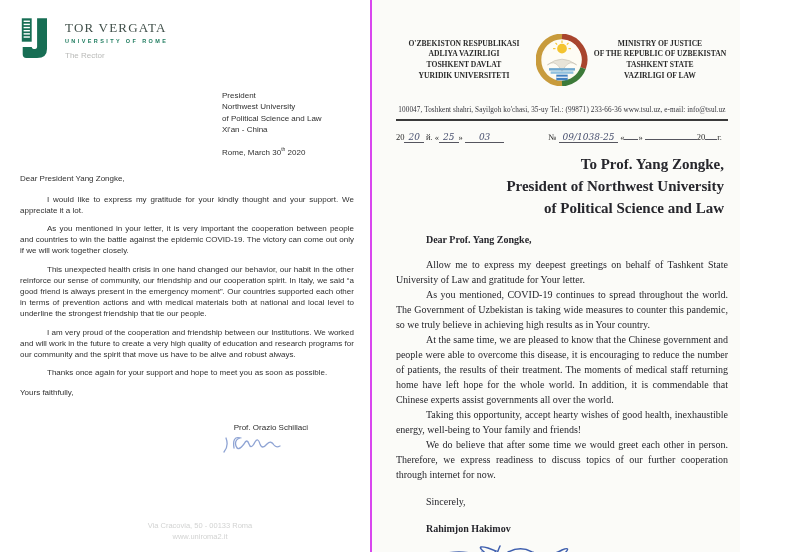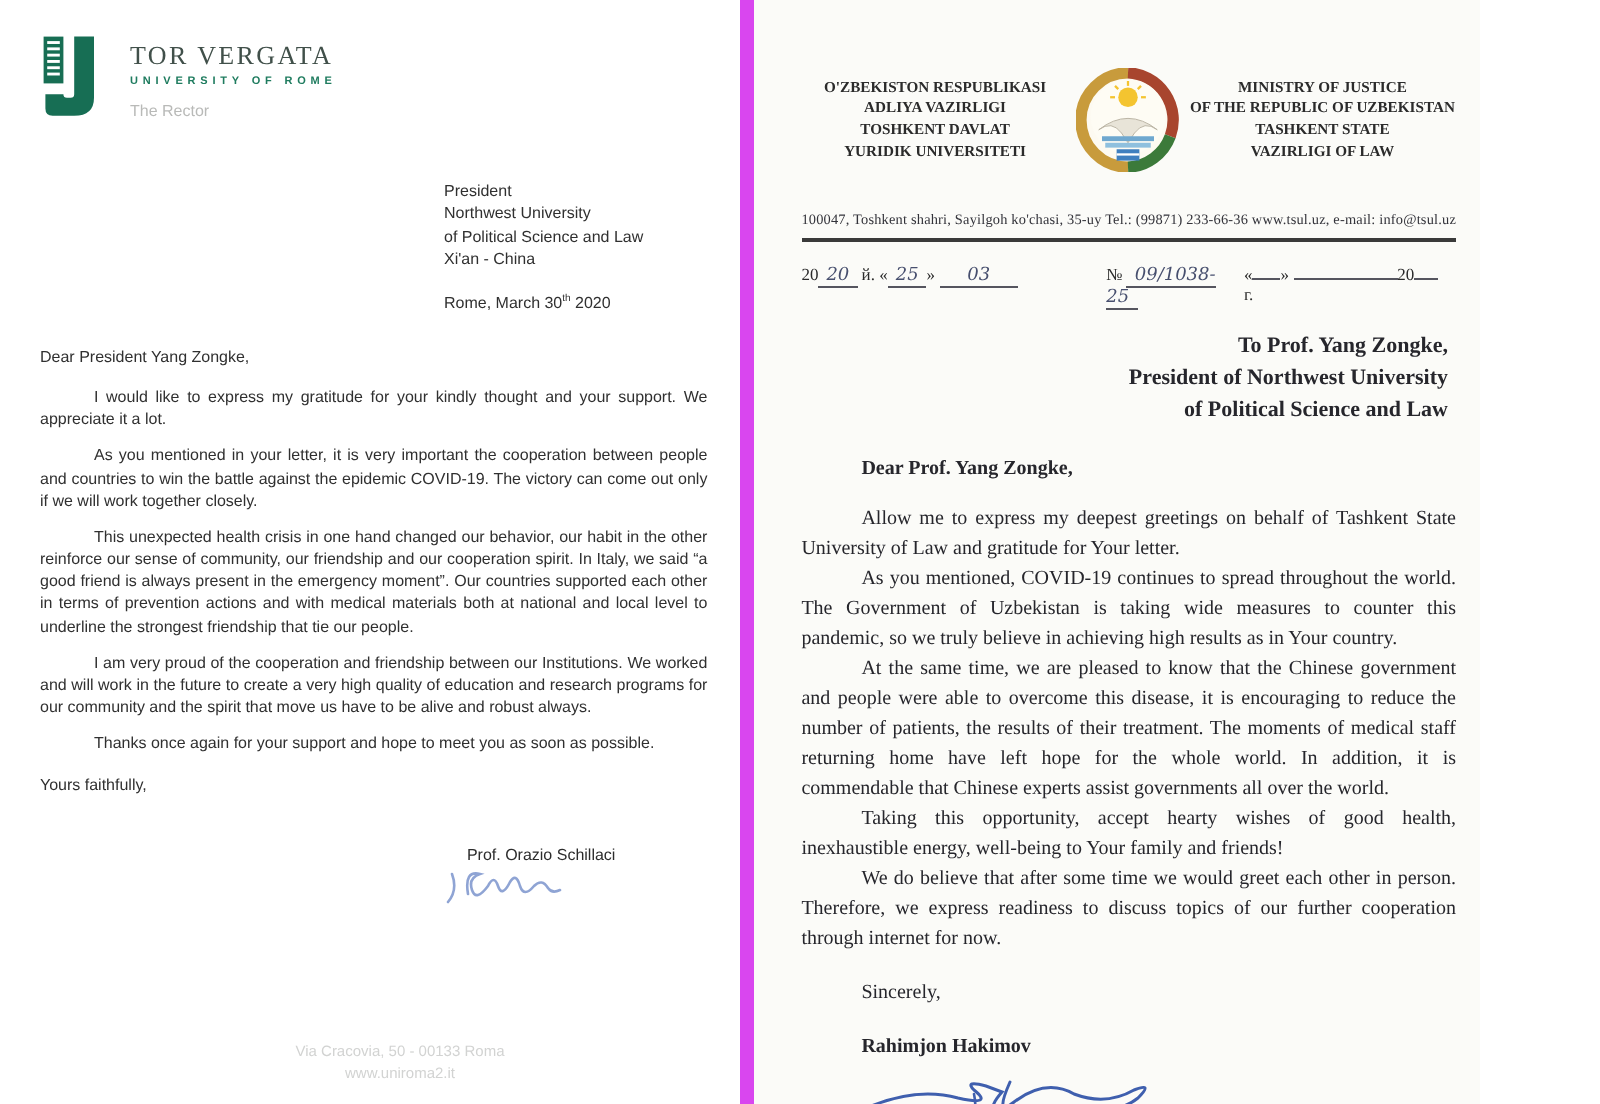--- a/index.html
+++ b/index.html
@@ -23,34 +23,34 @@
   .tv-body p.para{margin:0 0 7px 0;text-align:justify;text-indent:27px;}
   .tv-body .closing{margin:9px 0 0 0;}
   .tv-sign{margin-top:24px;text-align:right;padding-right:46px;}
   .tv-sign .signer{font-size:8px;color:#2c2c2c;}
   .tv-sign svg{margin:-2px 18px 0 0;}
   .tv-footer{position:absolute;bottom:10px;left:0;width:400px;text-align:center;
     color:#d2d3d2;font-size:7.5px;line-height:1.5;}
 
   
   .page-right{width:400px;height:552px;position:relative;background:#fbfbf8;
-    border-left:7px solid #d946ef;box-sizing:border-box;
+    border-left:2px solid #d946ef;box-sizing:border-box;
     font-family:"Liberation Serif",serif;color:#26262c;padding:34px 12px 0 24px;}
   .uz-head{display:flex;align-items:center;gap:4px;}
   .uz-col{flex:1;text-align:center;font-weight:bold;font-size:7.6px;line-height:1.4;color:#2b2b2b;}
   .uz-emblem{flex:0 0 52px;display:flex;justify-content:center;}
   .uz-contact{text-align:center;font-size:7.2px;color:#33333a;margin-top:20px;letter-spacing:0.1px;}
   .uz-rule{border:0;border-top:2px solid #3a3a3a;margin:5px 0 0 0;}
   .uz-form{margin-top:10px;font-size:8.5px;display:flex;align-items:baseline;color:#2b2b2b;}
   .hand{font-family:"DejaVu Serif",serif;font-style:italic;color:#474f6e;font-size:9px;}
   .u{border-bottom:1px solid #55555f;padding:0 4px;}
   .blank{display:inline-block;border-bottom:1px solid #55555f;height:8px;vertical-align:baseline;}
   .uz-form .g2{margin-left:44px;}
   .uz-form .g3{margin-left:auto;margin-right:6px;}
-  .uz-recipient{text-align:right;font-weight:bold;font-size:11px;line-height:1.45;margin-top:12px;padding-right:4px;}
+  .uz-recipient{text-align:right;font-weight:bold;font-size:15px;line-height:1.45;margin-top:12px;padding-right:4px;}
   .uz-body{margin-top:13px;font-size:10px;line-height:1.5;color:#26262c;}
   .uz-body .salutation{font-weight:bold;margin:0 0 10px 0;padding-left:30px;}
   .uz-body p.para{margin:0;text-align:justify;text-indent:30px;}
   .uz-body .closing{margin:12px 0 0 0;padding-left:30px;}
   .uz-signer{font-weight:bold;margin:12px 0 0 0;padding-left:30px;font-size:10px;}
   .uz-sig{margin:2px 0 0 26px;}
   .uz-title{font-weight:bold;font-size:10px;line-height:1.45;margin-top:0;padding-left:30px;}
 </style>
 </head>
 <body>

